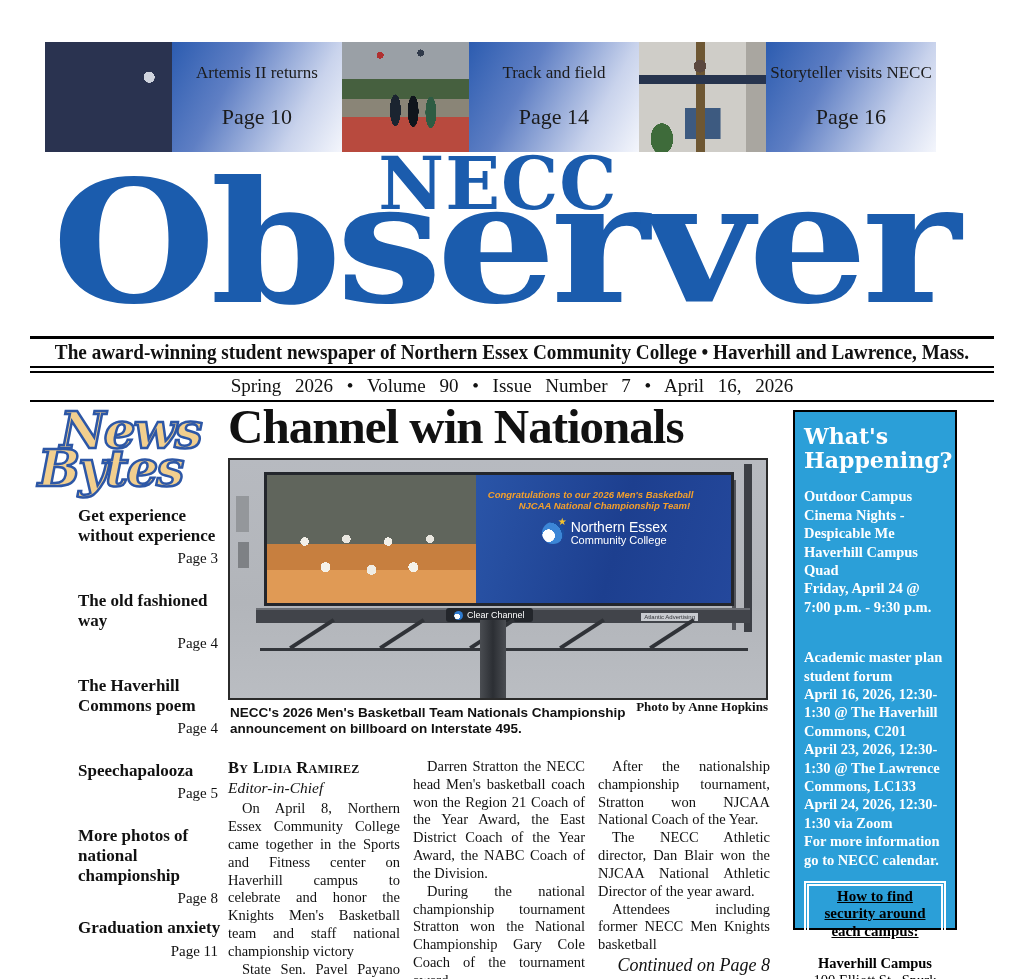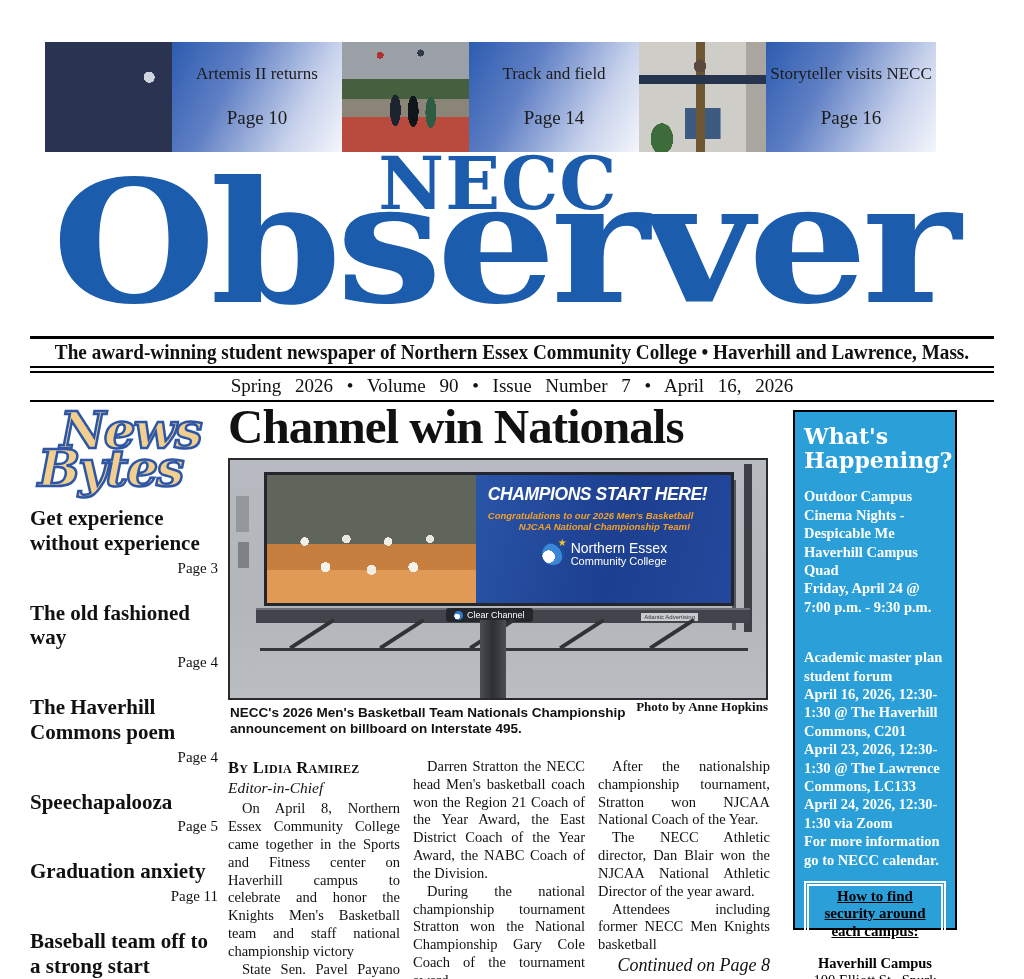--- a/index.html
+++ b/index.html
@@ -8,21 +8,21 @@
 
   
   .banner{position:absolute;left:45px;top:42px;width:728px;height:110px;
           display:flex;justify-content:space-between;}
   .t-group{display:flex;height:110px;}
   .t-photo{width:127px;height:110px;position:relative;overflow:hidden;}
   .t-box{width:170px;height:110px;display:flex;flex-direction:column;justify-content:space-around;
          align-items:center;text-align:center;
          background:linear-gradient(118deg,#2c5cb0 0%,#5f7fc4 34%,#c9d3ec 74%,#f4f6fc 100%);}
   .t-title{font-size:17px;color:#1b1b1b;padding-top:10px;}
-  .t-page{font-size:19px;color:#1b1b1b;padding-bottom:12px;}
+  .t-page{font-size:22px;color:#1b1b1b;padding-bottom:12px;}
 
   .art-artemis{background:
      radial-gradient(circle 13px at 82% 32%, #cfd4de 0 42%, #2a3350 43% 100%),
      linear-gradient(90deg, transparent 0 26%, #1f7092 26% 33%, transparent 33% 38%, #20779b 38% 45%,
         transparent 45% 50%, #1f7092 50% 57%, transparent 57% 62%, #20779b 62% 69%, transparent 69% 100%),
      repeating-linear-gradient(180deg, #b23a3a 0 3px, #e8e4da 3px 6px),
      linear-gradient(180deg, #171a24 0 78%, #3a2430 78% 86%, #10121a 86% 100%);
      background-size:100% 100%, 100% 62%, 14px 52px, 100% 100%;
      background-position:0 0, 0 34px, 6px 40px, 0 0;
      background-repeat:no-repeat;}
@@ -63,21 +63,21 @@
 
   
   .nb{position:absolute;left:30px;top:408px;width:192px;}
   .nb-logo{position:relative;height:98px;font-family:"DejaVu Serif",serif;
            font-weight:bold;font-style:italic;letter-spacing:-2px;}
   .nb-logo span{position:absolute;font-size:50px;line-height:1;color:#f2cf8e;
            -webkit-text-stroke:2.5px #2d57a6;text-shadow:0 0 1px #2d57a6;}
   .nb-l1{left:30px;top:-2px;}
   .nb-l2{left:8px;top:36px;}
   .nb-item{margin-bottom:11px;}
-  .nb-title{font-weight:bold;font-size:21px;line-height:1.18;}
+  .nb-title{font-weight:bold;font-size:17px;line-height:1.18;margin-left:48px;}
   .nb-page{text-align:right;font-size:15px;margin-top:4px;padding-right:4px;}
   .nb-item.sp{margin-bottom:24px;}
 
   
   .main{position:absolute;left:228px;top:402px;width:540px;}
   .headline{font-weight:bold;font-size:49px;line-height:1;letter-spacing:-1px;white-space:nowrap;}
   .photo{position:relative;margin-top:7px;width:536px;height:238px;border:2px solid #2b2b2b;
          overflow:hidden;background:linear-gradient(180deg,#b7bac0 0%,#b2b5ba 60%,#babdc2 100%);}
   .bb-panel{position:absolute;left:34px;top:12px;width:464px;height:128px;
          border:3px solid #23262c;display:flex;background:#1d3f8f;}
@@ -192,20 +192,24 @@
       <div class="nb-page">Page 4</div>
     </div>
     <div class="nb-item sp">
       <div class="nb-title">The Haverhill Commons poem</div>
       <div class="nb-page">Page 4</div>
     </div>
     <div class="nb-item sp">
       <div class="nb-title">Speechapalooza</div>
       <div class="nb-page">Page 5</div>
     </div>
+    <div class="nb-item">
+      <div class="nb-title">More photos of national championship</div>
+      <div class="nb-page">Page 8</div>
+    </div>
     <div class="nb-item sp">
       <div class="nb-title">Graduation anxiety</div>
       <div class="nb-page">Page 11</div>
     </div>
     <div class="nb-item">
       <div class="nb-title">Baseball team off to a strong start</div>
       <div class="nb-page">Page 13</div>
     </div>
 
   </div>
@@ -214,21 +218,20 @@
     <div class="headline">Channel win Nationals</div>
 
     <div class="photo">
       <div class="bb-mast-r1"></div>
       <div class="bb-mast-r2"></div>
       <div class="bb-cab1"></div>
       <div class="bb-cab2"></div>
       <div class="bb-panel">
         <div class="bb-team"></div>
         <div class="bb-msg">
-          <div class="bb-h">CHAMPIONS START HERE!</div>
           <div class="bb-s1">Congratulations to our 2026 Men's Basketball</div>
           <div class="bb-s2">NJCAA National Championship Team!</div>
           <div class="bb-logo">
             <span class="swoosh">
                 <span class="star">★</span>
               </span>
             <span>
               <div class="bb-ne1">Northern Essex</div>
               <div class="bb-ne2">Community College</div>
             </span>

